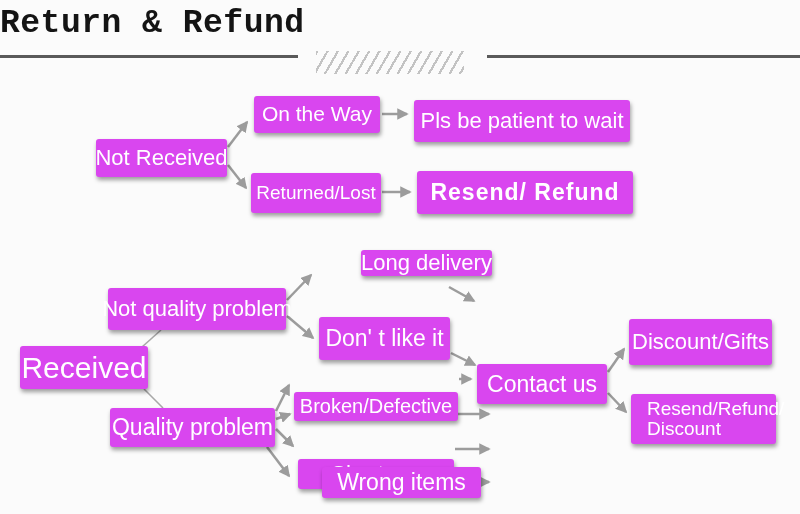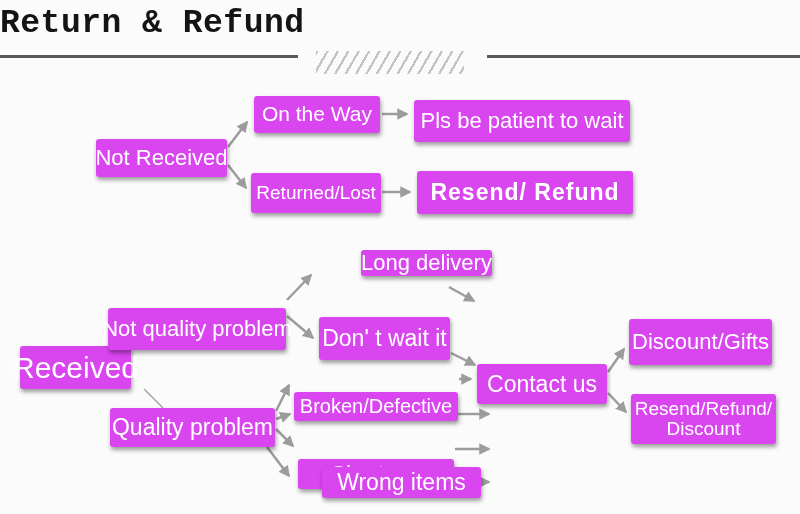--- a/index.html
+++ b/index.html
@@ -53,35 +53,35 @@
     box-shadow: 1px 3px 4px rgba(0,0,0,0.38);
     line-height: 1.05;
     white-space: nowrap;
   }
 
   .n-not-received    { left:  96px; top: 139px; width: 131px; height: 38px; font-size: 22px; }
   .n-on-the-way      { left: 254px; top:  96px; width: 126px; height: 37px; font-size: 21px; }
   .n-pls-wait        { left: 414px; top:  100px; width: 216px; height: 42px; font-size: 22px; }
   .n-returned-lost   { left: 251px; top: 173px; width: 130px; height: 40px; font-size: 19px; }
   .n-resend-refund   { left: 417px; top: 171px; width: 216px; height: 43px; font-size: 23px; font-weight: bold; letter-spacing: 1px; }
-  .n-received        { left:  20px; top: 346px; width: 111px; height: 43px; font-size: 30px; }
-  .n-not-quality     { left: 108px; top: 288px; width: 178px; height: 42px; font-size: 22px; margin-top: 20px; }
+  .n-received        { left:  20px; top: 346px; width: 128px; height: 43px; font-size: 30px; }
+  .n-not-quality     { left: 108px; top: 288px; width: 178px; height: 42px; font-size: 22px; }
   .n-quality         { left: 110px; top: 408px; width: 165px; height: 39px; font-size: 23px; }
   .n-long-delivery   { left: 317px; top: 250px; width: 131px; height: 26px; font-size: 22px; margin-left: 44px; }
   .n-dont-like       { left: 319px; top: 317px; width: 131px; height: 43px; font-size: 23px; }
   .n-broken          { left: 294px; top: 364px; width: 164px; height: 29px; font-size: 20px; margin-top: 28px; }
   .n-diff-color      { left: 296px; top: 399px; width: 161px; height: 30px; font-size: 22px; }
   .n-shortage        { left: 298px; top: 434px; width: 156px; height: 30px; font-size: 22px; margin-top: 25px; }
   .n-wrong-items     { left: 296px; top: 467px; width: 159px; height: 31px; font-size: 23px; margin-left: 26px; }
   .n-contact-us      { left: 477px; top: 364px; width: 130px; height: 40px; font-size: 23px; }
   .n-discount-gifts  { left: 629px; top: 319px; width: 143px; height: 46px; font-size: 22px; }
   .n-resend-discount {
     left: 631px; top: 394px; width: 145px; height: 50px; font-size: 19px;
-    flex-direction: column; align-items: center; justify-content: center;
-    padding-left: 0; box-sizing: border-box; text-align: left;
+    flex-direction: column; align-items: flex-start; justify-content: center;
+    padding-left: 16px; box-sizing: border-box; text-align: left;
   }
 
   
   #connectors {
     position: absolute;
     left: 0; top: 0;
     width: 800px; height: 514px;
     pointer-events: none;
   }
   .arrow { stroke: #9c9c9c; stroke-width: 2.5; fill: none; }
@@ -134,21 +134,21 @@
   <div class="node n-not-received">Not Received</div>
   <div class="node n-on-the-way">On the Way</div>
   <div class="node n-pls-wait">Pls be patient to wait</div>
   <div class="node n-returned-lost">Returned/Lost</div>
   <div class="node n-resend-refund">Resend/ Refund</div>
 
   <div class="node n-received">Received</div>
   <div class="node n-not-quality">Not quality problem</div>
   <div class="node n-quality">Quality problem</div>
   <div class="node n-long-delivery">Long delivery</div>
-  <div class="node n-dont-like">Don' t wait it</div>
+  <div class="node n-dont-like">Don' t like it</div>
   <div class="node n-broken">Broken/Defective</div>
   <div class="node n-shortage">Shortage</div>
   <div class="node n-wrong-items">Wrong items</div>
   <div class="node n-contact-us">Contact us</div>
   <div class="node n-discount-gifts">Discount/Gifts</div>
   <div class="node n-resend-discount">
     <span>Resend/Refund/</span>
     <span>Discount</span>
   </div>
 

